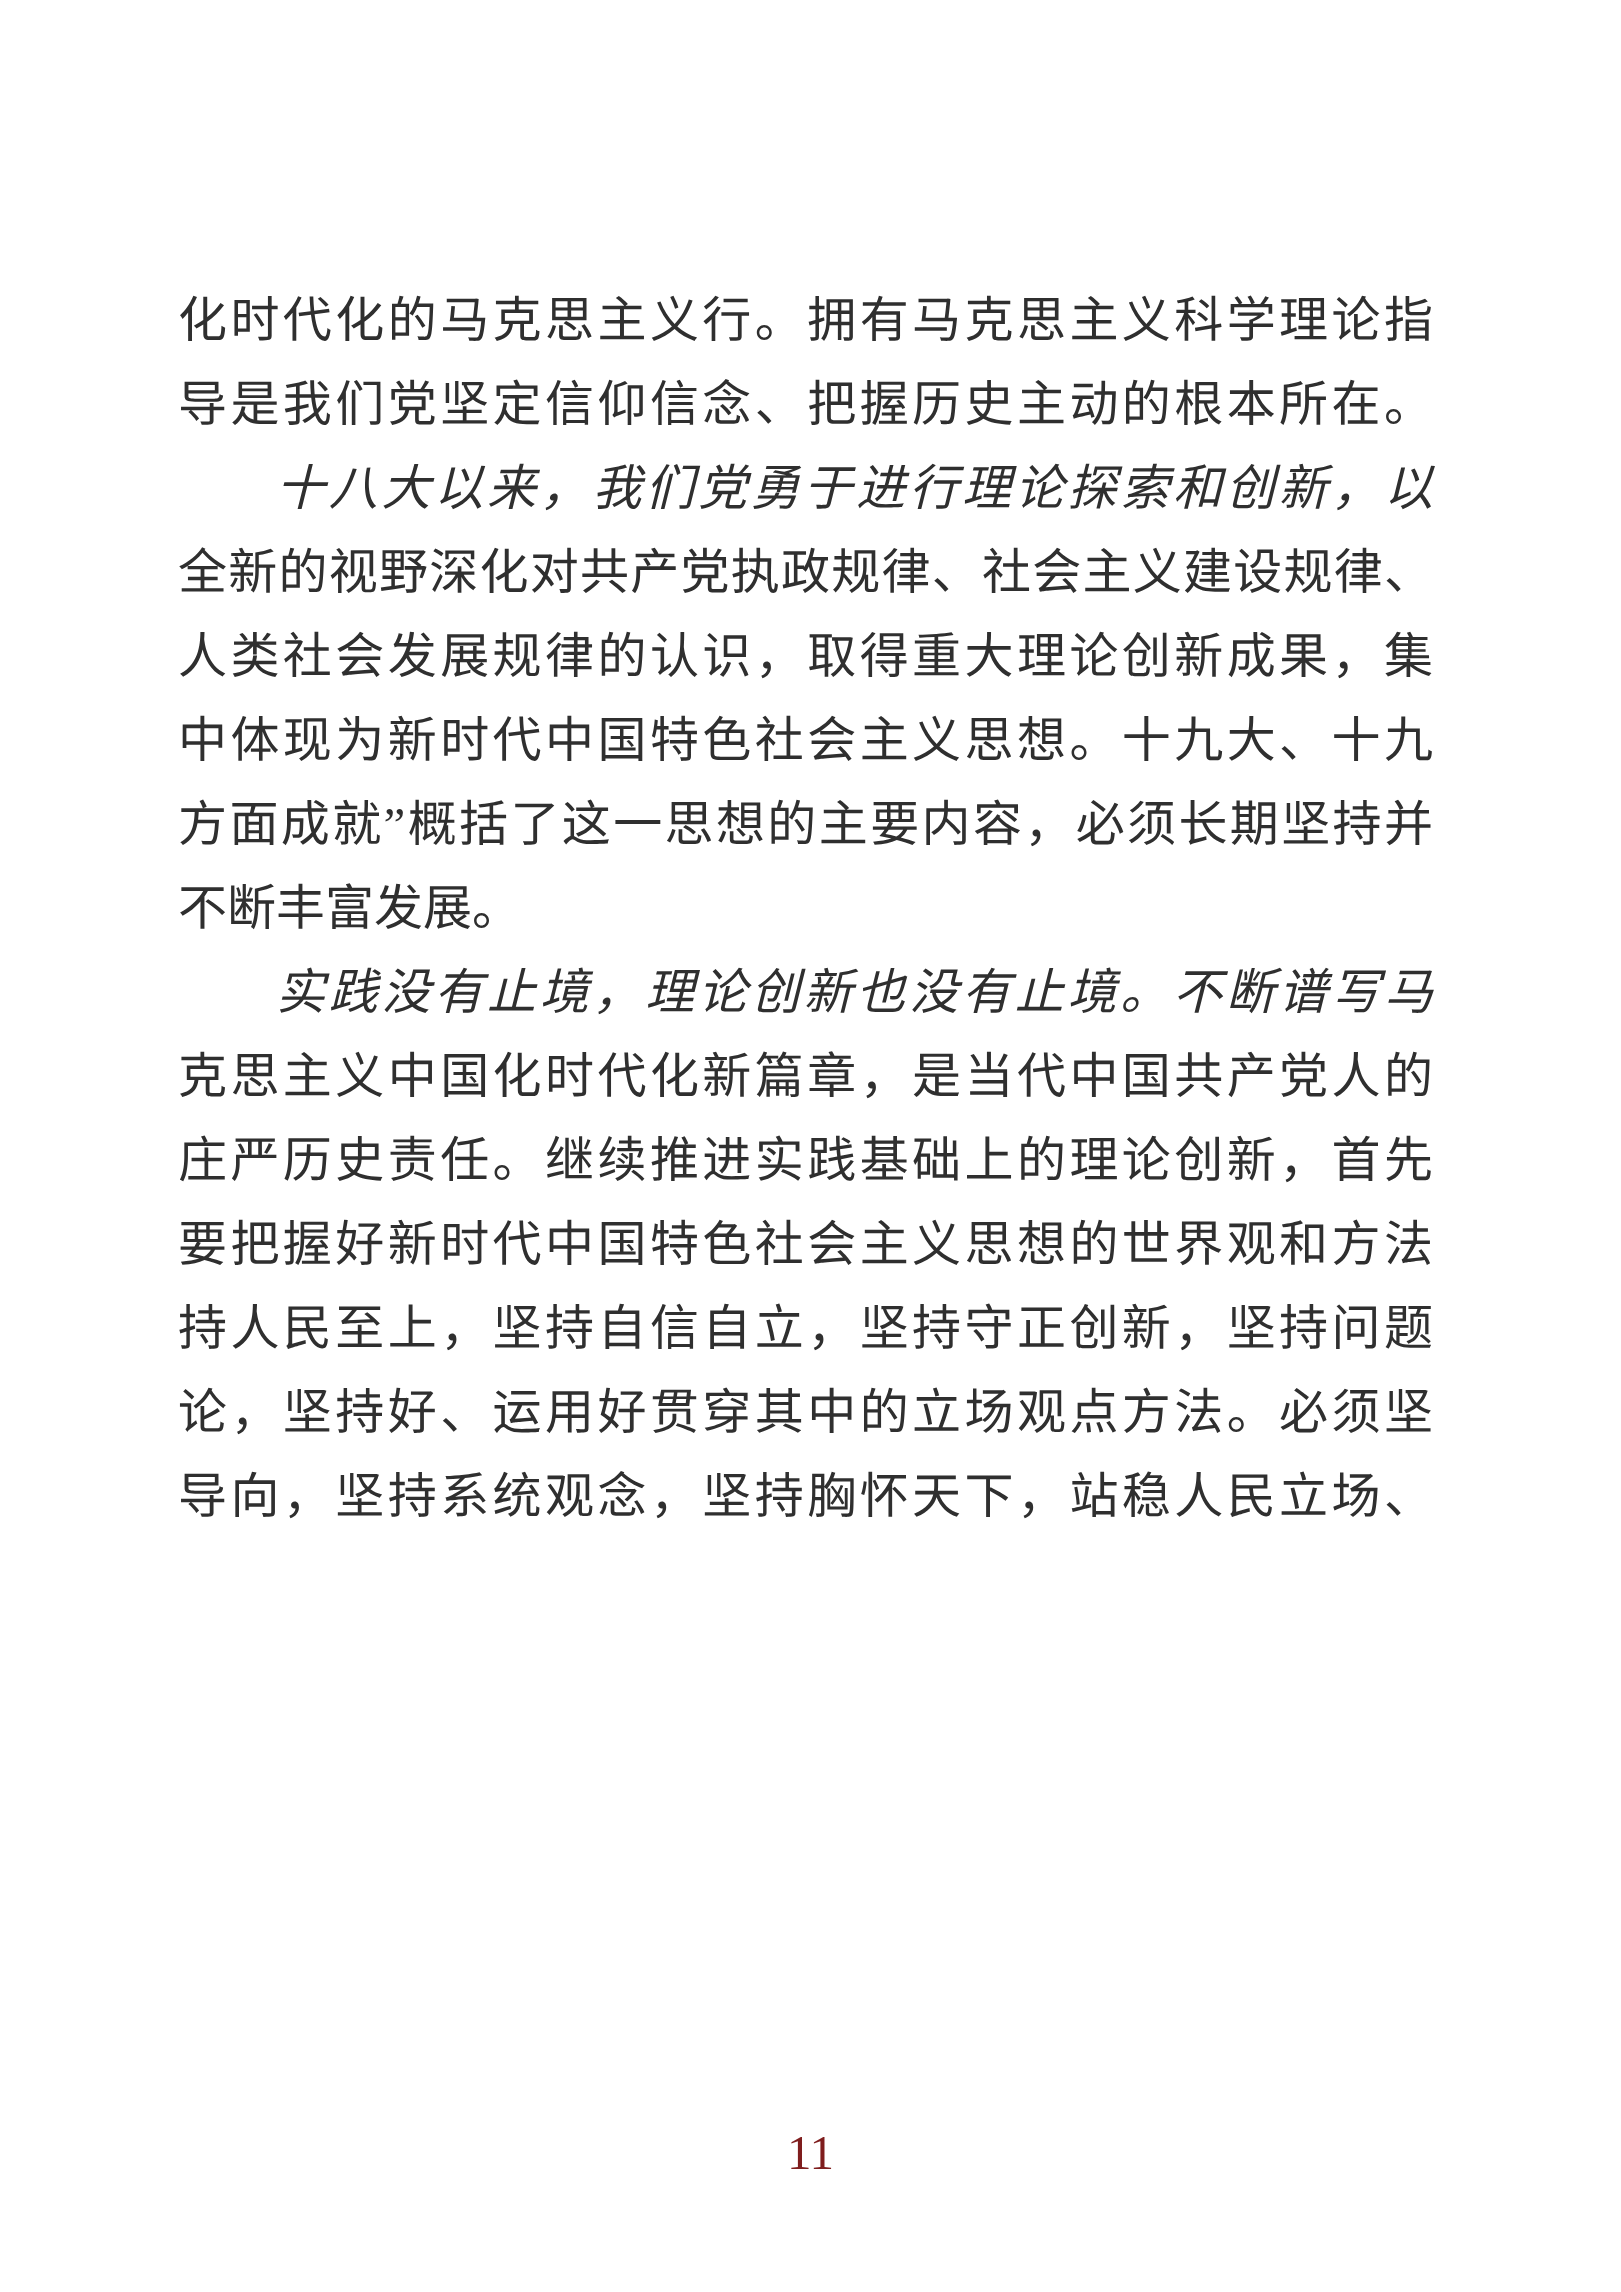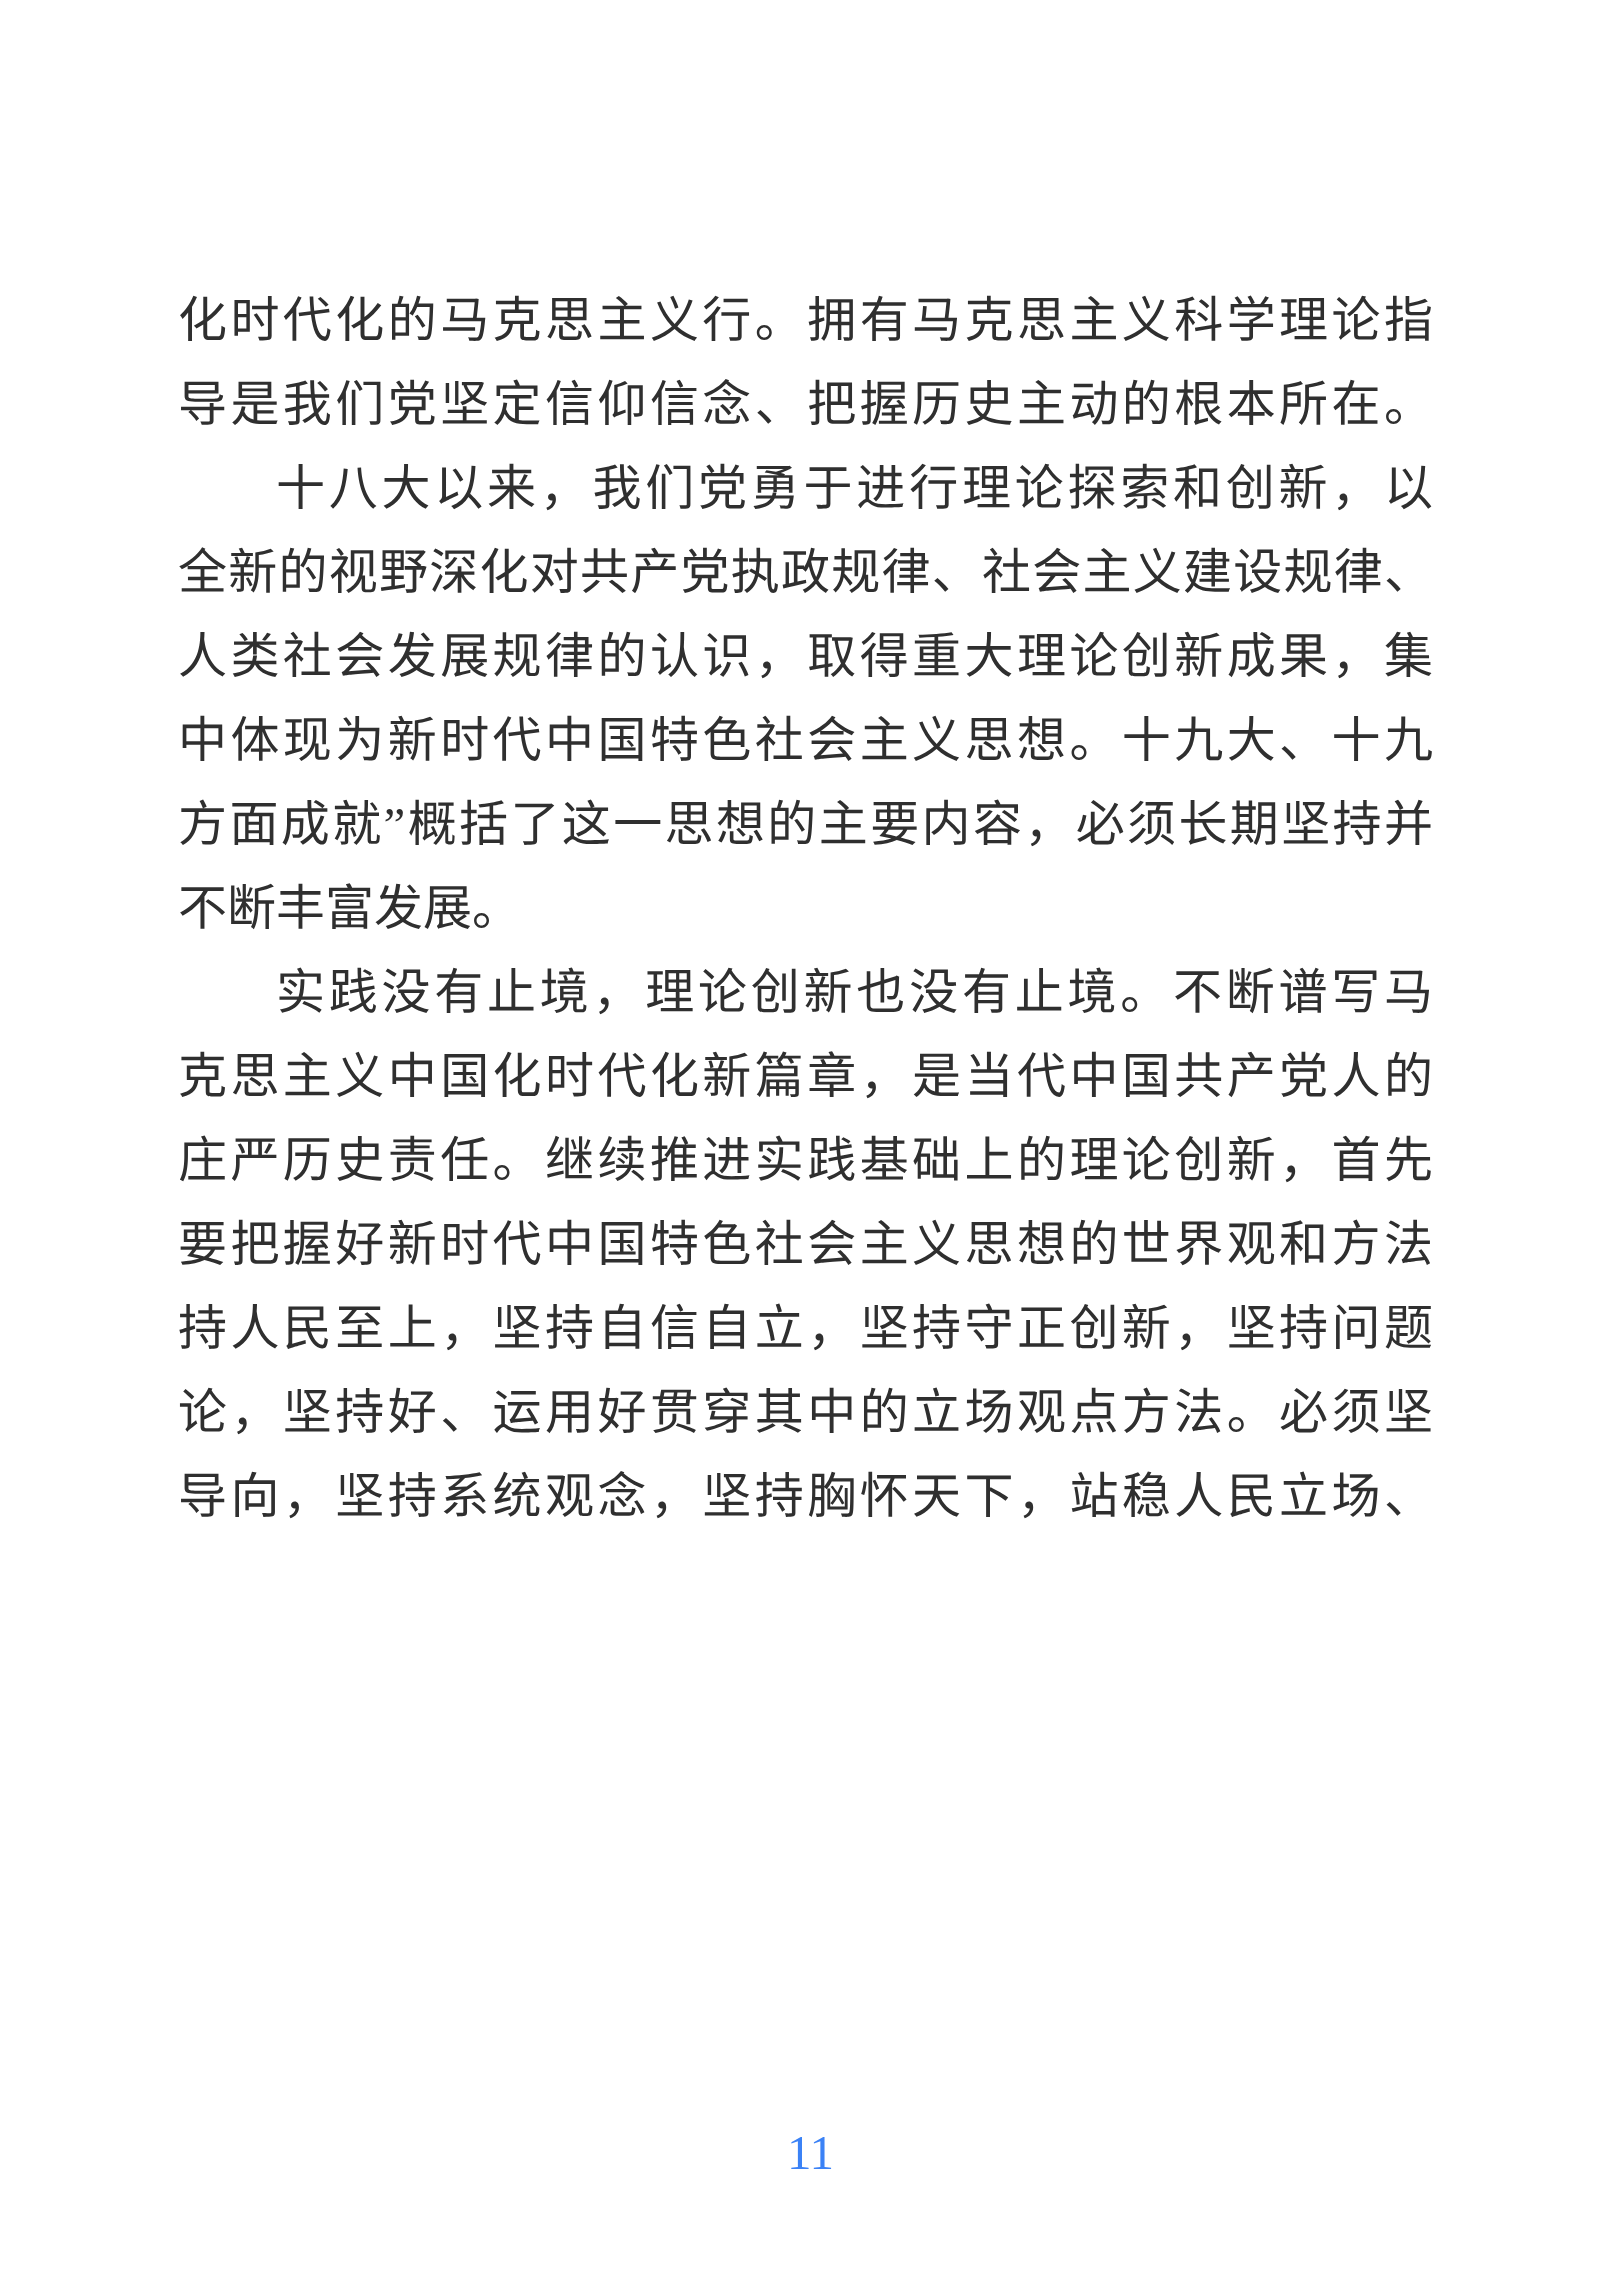--- a/index.html
+++ b/index.html
@@ -25,34 +25,35 @@
   .line {
     height: 84px;
     line-height: 84px;
     font-size: 49px;
     text-align: justify;
     text-align-last: justify;
     text-justify: inter-character;
   }
   .line.indent {
     padding-left: 98px;
+    font-style: italic;
   }
   .line.end {
     text-align: right;
     text-align-last: left;
   }
   .page-number {
     position: absolute;
     top: 2125px;
     left: 0;
     width: 100%;
     text-align: center;
     font-size: 49px;
     line-height: 55px;
-    color: #3b82f6;
+    color: #7f1d1d;
     font-family: "Liberation Serif", serif;
   }
 </style>
 </head>
 <body>
 
 <div class="page">
   <div class="text-block">
 
     <div class="para">

